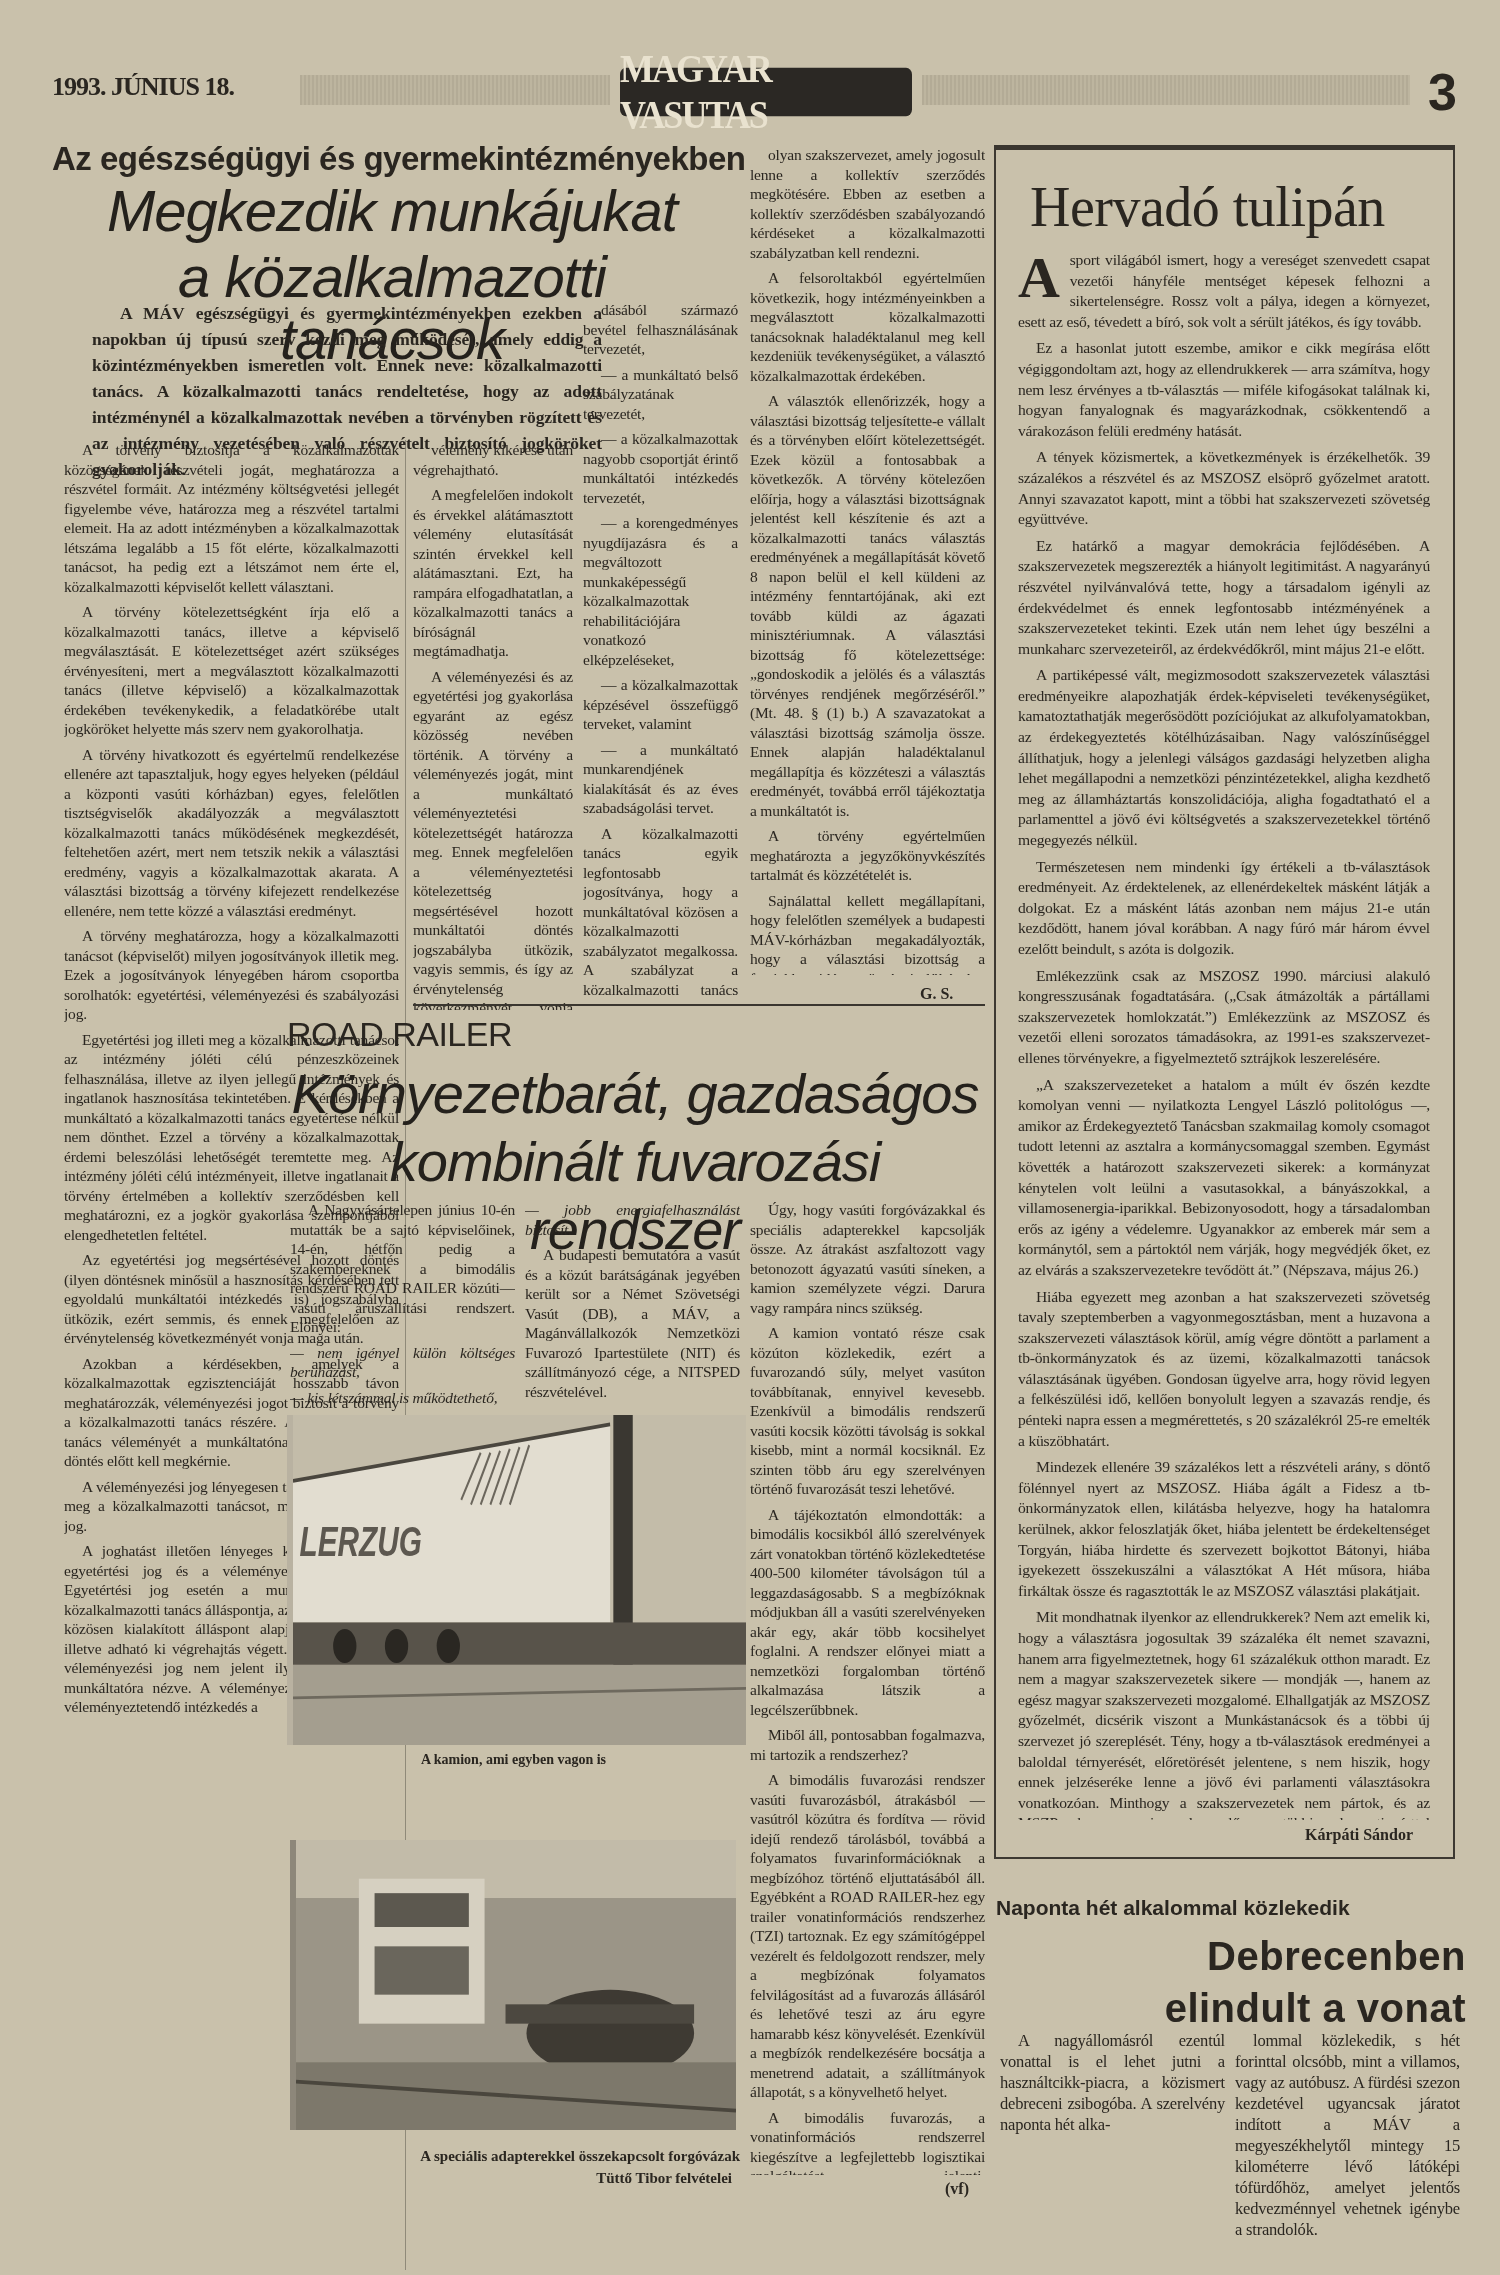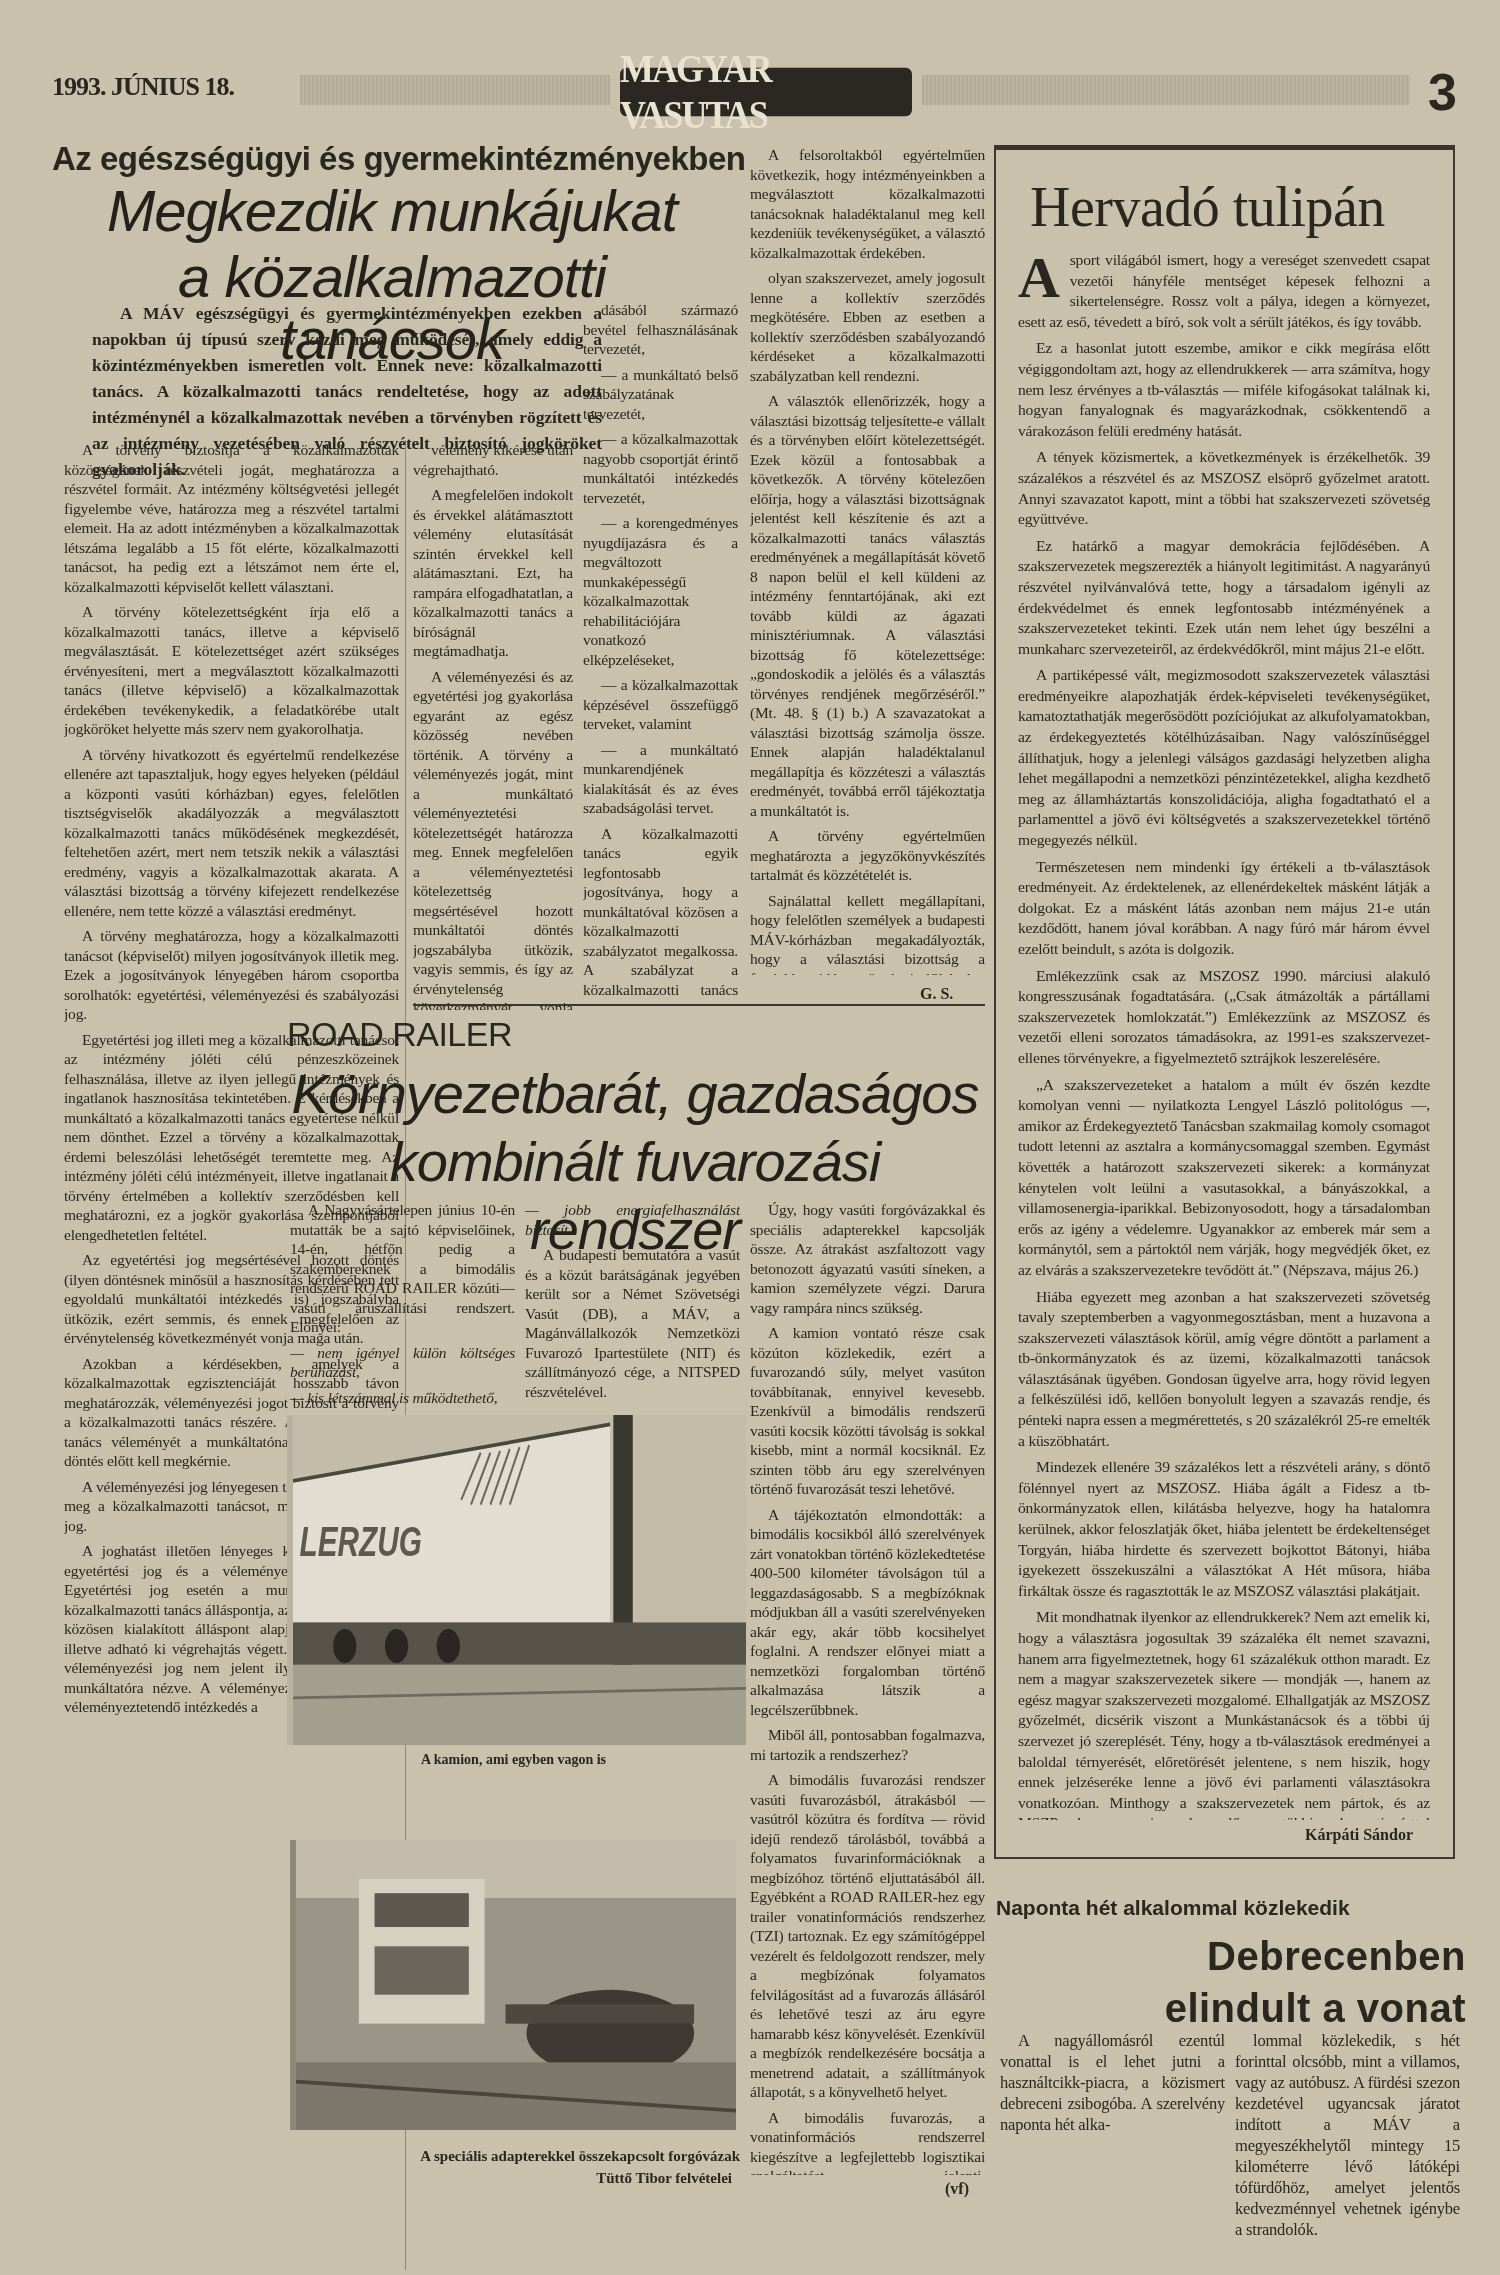--- a/index.html
+++ b/index.html
@@ -67,22 +67,22 @@
 <div class="abs rule" style="left:405px;top:440px;width:1px;height:1830px;opacity:.4;"></div>
 <div class="abs col" id="a1c2" style="left: 413px; top: 440px; width: 160px; height: 570px; overflow: hidden;">
     <p>vélemény kikérése után végrehajtható.</p>
     <p>A megfelelően indokolt és érvekkel alátámasztott vélemény elutasítását szintén érvekkel kell alátámasztani. Ezt, ha rampára elfogadhatatlan, a közalkalmazotti tanács a bíróságnál megtámadhatja.</p>
     <p>A véleményezési és az egyetértési jog gyakorlása egyaránt az egész közösség nevében történik. A törvény a véleményezés jogát, mint a munkáltató véleményeztetési kötelezettségét határozza meg. Ennek megfelelően a véleményeztetési kötelezettség megsértésével hozott munkáltatói döntés jogszabályba ütközik, vagyis semmis, és így az érvénytelenség következményét vonja maga után, vagyis úgy kell tekinteni, mintha meg sem hozták volna.</p>
   </div>
 
 <div class="abs col" id="a1c4" style="left:1095px;top:145px;width:0px;"></div>
 
 <div class="abs col" id="a1c4b" style="left: 750px; top: 145px; width: 235px; height: 830px; overflow: hidden; display: block;">
+    <p>olyan szakszervezet, amely jogosult lenne a kollektív szerződés megkötésére. Ebben az esetben a kollektív szerződésben szabályozandó kérdéseket a közalkalmazotti szabályzatban kell rendezni.</p>
     <p>A felsoroltakból egyértelműen következik, hogy intézményeinkben a megválasztott közalkalmazotti tanácsoknak haladéktalanul meg kell kezdeniük tevékenységüket, a választó közalkalmazottak érdekében.</p>
-    <p>olyan szakszervezet, amely jogosult lenne a kollektív szerződés megkötésére. Ebben az esetben a kollektív szerződésben szabályozandó kérdéseket a közalkalmazotti szabályzatban kell rendezni.</p>
     <p>A választók ellenőrizzék, hogy a választási bizottság teljesítette-e vállalt és a törvényben előírt kötelezettségét. Ezek közül a fontosabbak a következők. A törvény kötelezően előírja, hogy a választási bizottságnak jelentést kell készítenie és azt a közalkalmazotti tanács választás eredményének a megállapítását követő 8 napon belül el kell küldeni az intézmény fenntartójának, aki ezt tovább küldi az ágazati minisztériumnak. A választási bizottság fő kötelezettsége: „gondoskodik a jelölés és a választás törvényes rendjének megőrzéséről.” (Mt. 48. § (1) b.) A szavazatokat a választási bizottság számolja össze. Ennek alapján haladéktalanul megállapítja és közzéteszi a választás eredményét, továbbá erről tájékoztatja a munkáltatót is.</p>
     <p>A törvény egyértelműen meghatározta a jegyzőkönyvkészítés tartalmát és közzétételét is.</p>
     <p>Sajnálattal kellett megállapítani, hogy felelőtlen személyek a budapesti MÁV-kórházban megakadályozták, hogy a választási bizottság a fentiekben idézett törvényi előírásokat teljesítse.</p>
   </div>
 <div class="abs byline" style="left:920px;top:985px;">G. S.</div>
 <div class="abs rule" style="left:413px;top:1004px;width:572px;height:2px;"></div>
 
 <div class="abs box" style="left:994px;top:145px;width:457px;height:1710px;"></div>
 <div class="abs rule" style="left:994px;top:145px;width:461px;height:5px;"></div>
 <div class="abs hervado-title">Hervadó tulipán</div>

